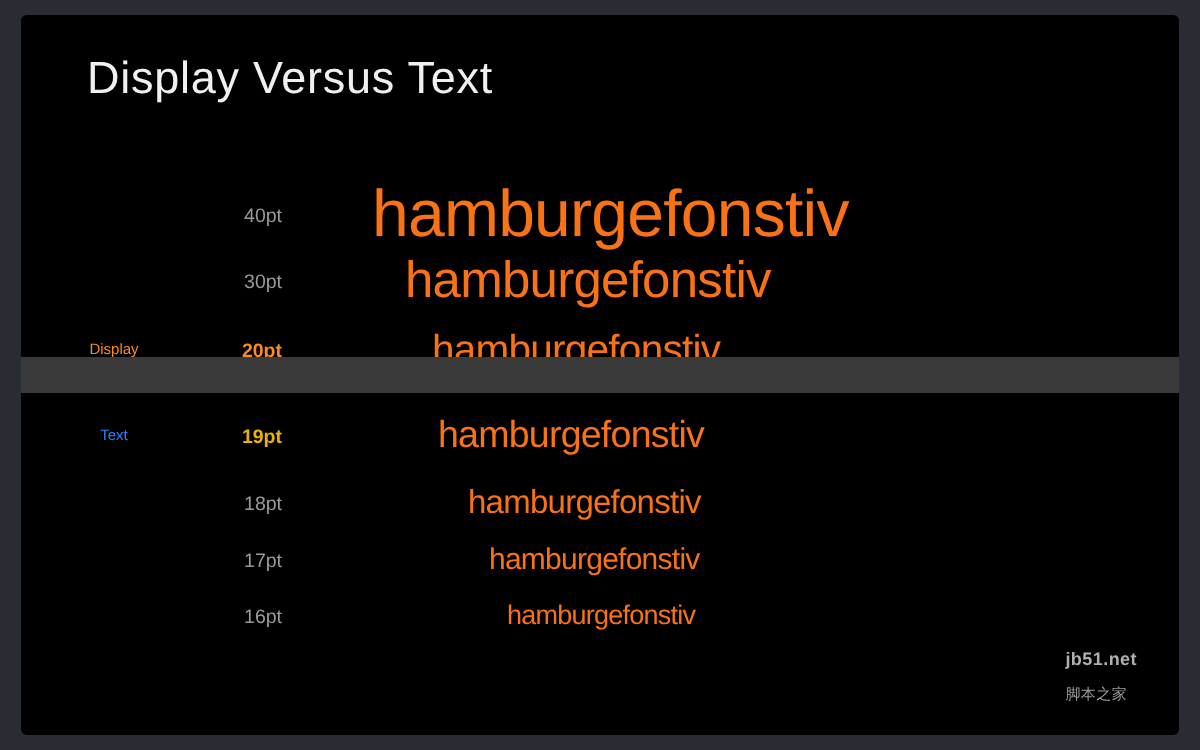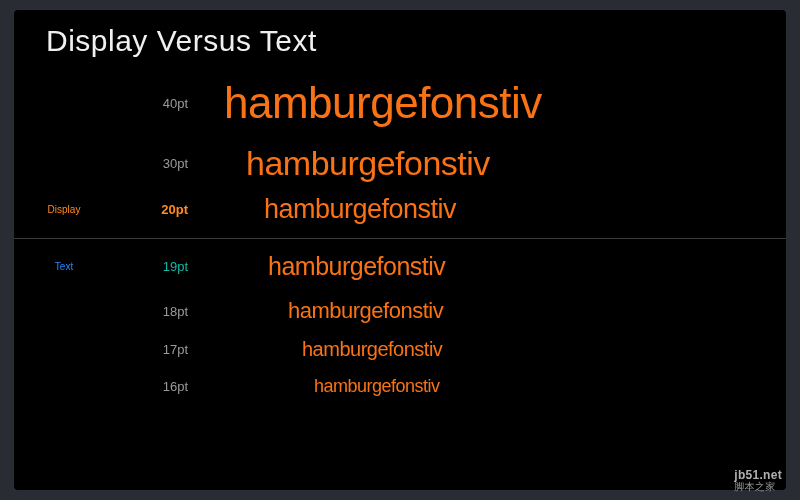--- a/index.html
+++ b/index.html
@@ -1,15 +1,15 @@
 <!DOCTYPE html>
 <html><head>
 <meta charset="utf-8">
 <style>
-  * { margin: 0; padding: 0; box-sizing: border-box; }
+  * { margin: 0; padding: 12px; box-sizing: border-box; }
   html, body {
     width: 800px; height: 500px;
     background: #2a2c34;
     overflow: hidden;
     font-family: -apple-system, "Helvetica Neue", Helvetica, Arial, sans-serif;
   }
   .slide {
     position: absolute;
     top: 10px; left: 14px;
     width: 772px; height: 480px;
@@ -43,21 +43,21 @@
   .cat.blue   { color: #2a84ff; }
   .size {
     width: 56px;
     margin-left: 18px;
     text-align: right;
     font-size: 13px;
     font-weight: 500;
     color: #9a9a9a;
   }
   .size.orange { color: #ff8a1f; font-weight: 700; }
-  .size.blue   { color: #14b8a6; font-weight: 400; }
+  .size.blue   { color: #eab308; font-weight: 700; }
   .sample {
     color: #f97316;
     font-weight: 400;
     letter-spacing: -0.5px;
     white-space: nowrap;
   }
   .divider {
     position: absolute;
     left: 0; right: 0;
     height: 1px;
@@ -79,21 +79,21 @@
     margin-top: -2px;
   }
 </style>
 </head>
 <body>
 
 <div class="slide">
 
   <div class="title">Display Versus Text</div>
 
-  <div class="row" style="top:68px">
+  <div class="row" style="top:84px">
     <div class="cat"></div>
     <div class="size">40pt</div>
     <div class="sample" style="font-size:44px;margin-left:36px">hamburgefonstiv</div>
   </div>
 
   <div class="row" style="top:134px">
     <div class="cat"></div>
     <div class="size">30pt</div>
     <div class="sample" style="font-size:34px;margin-left:58px">hamburgefonstiv</div>
   </div>

